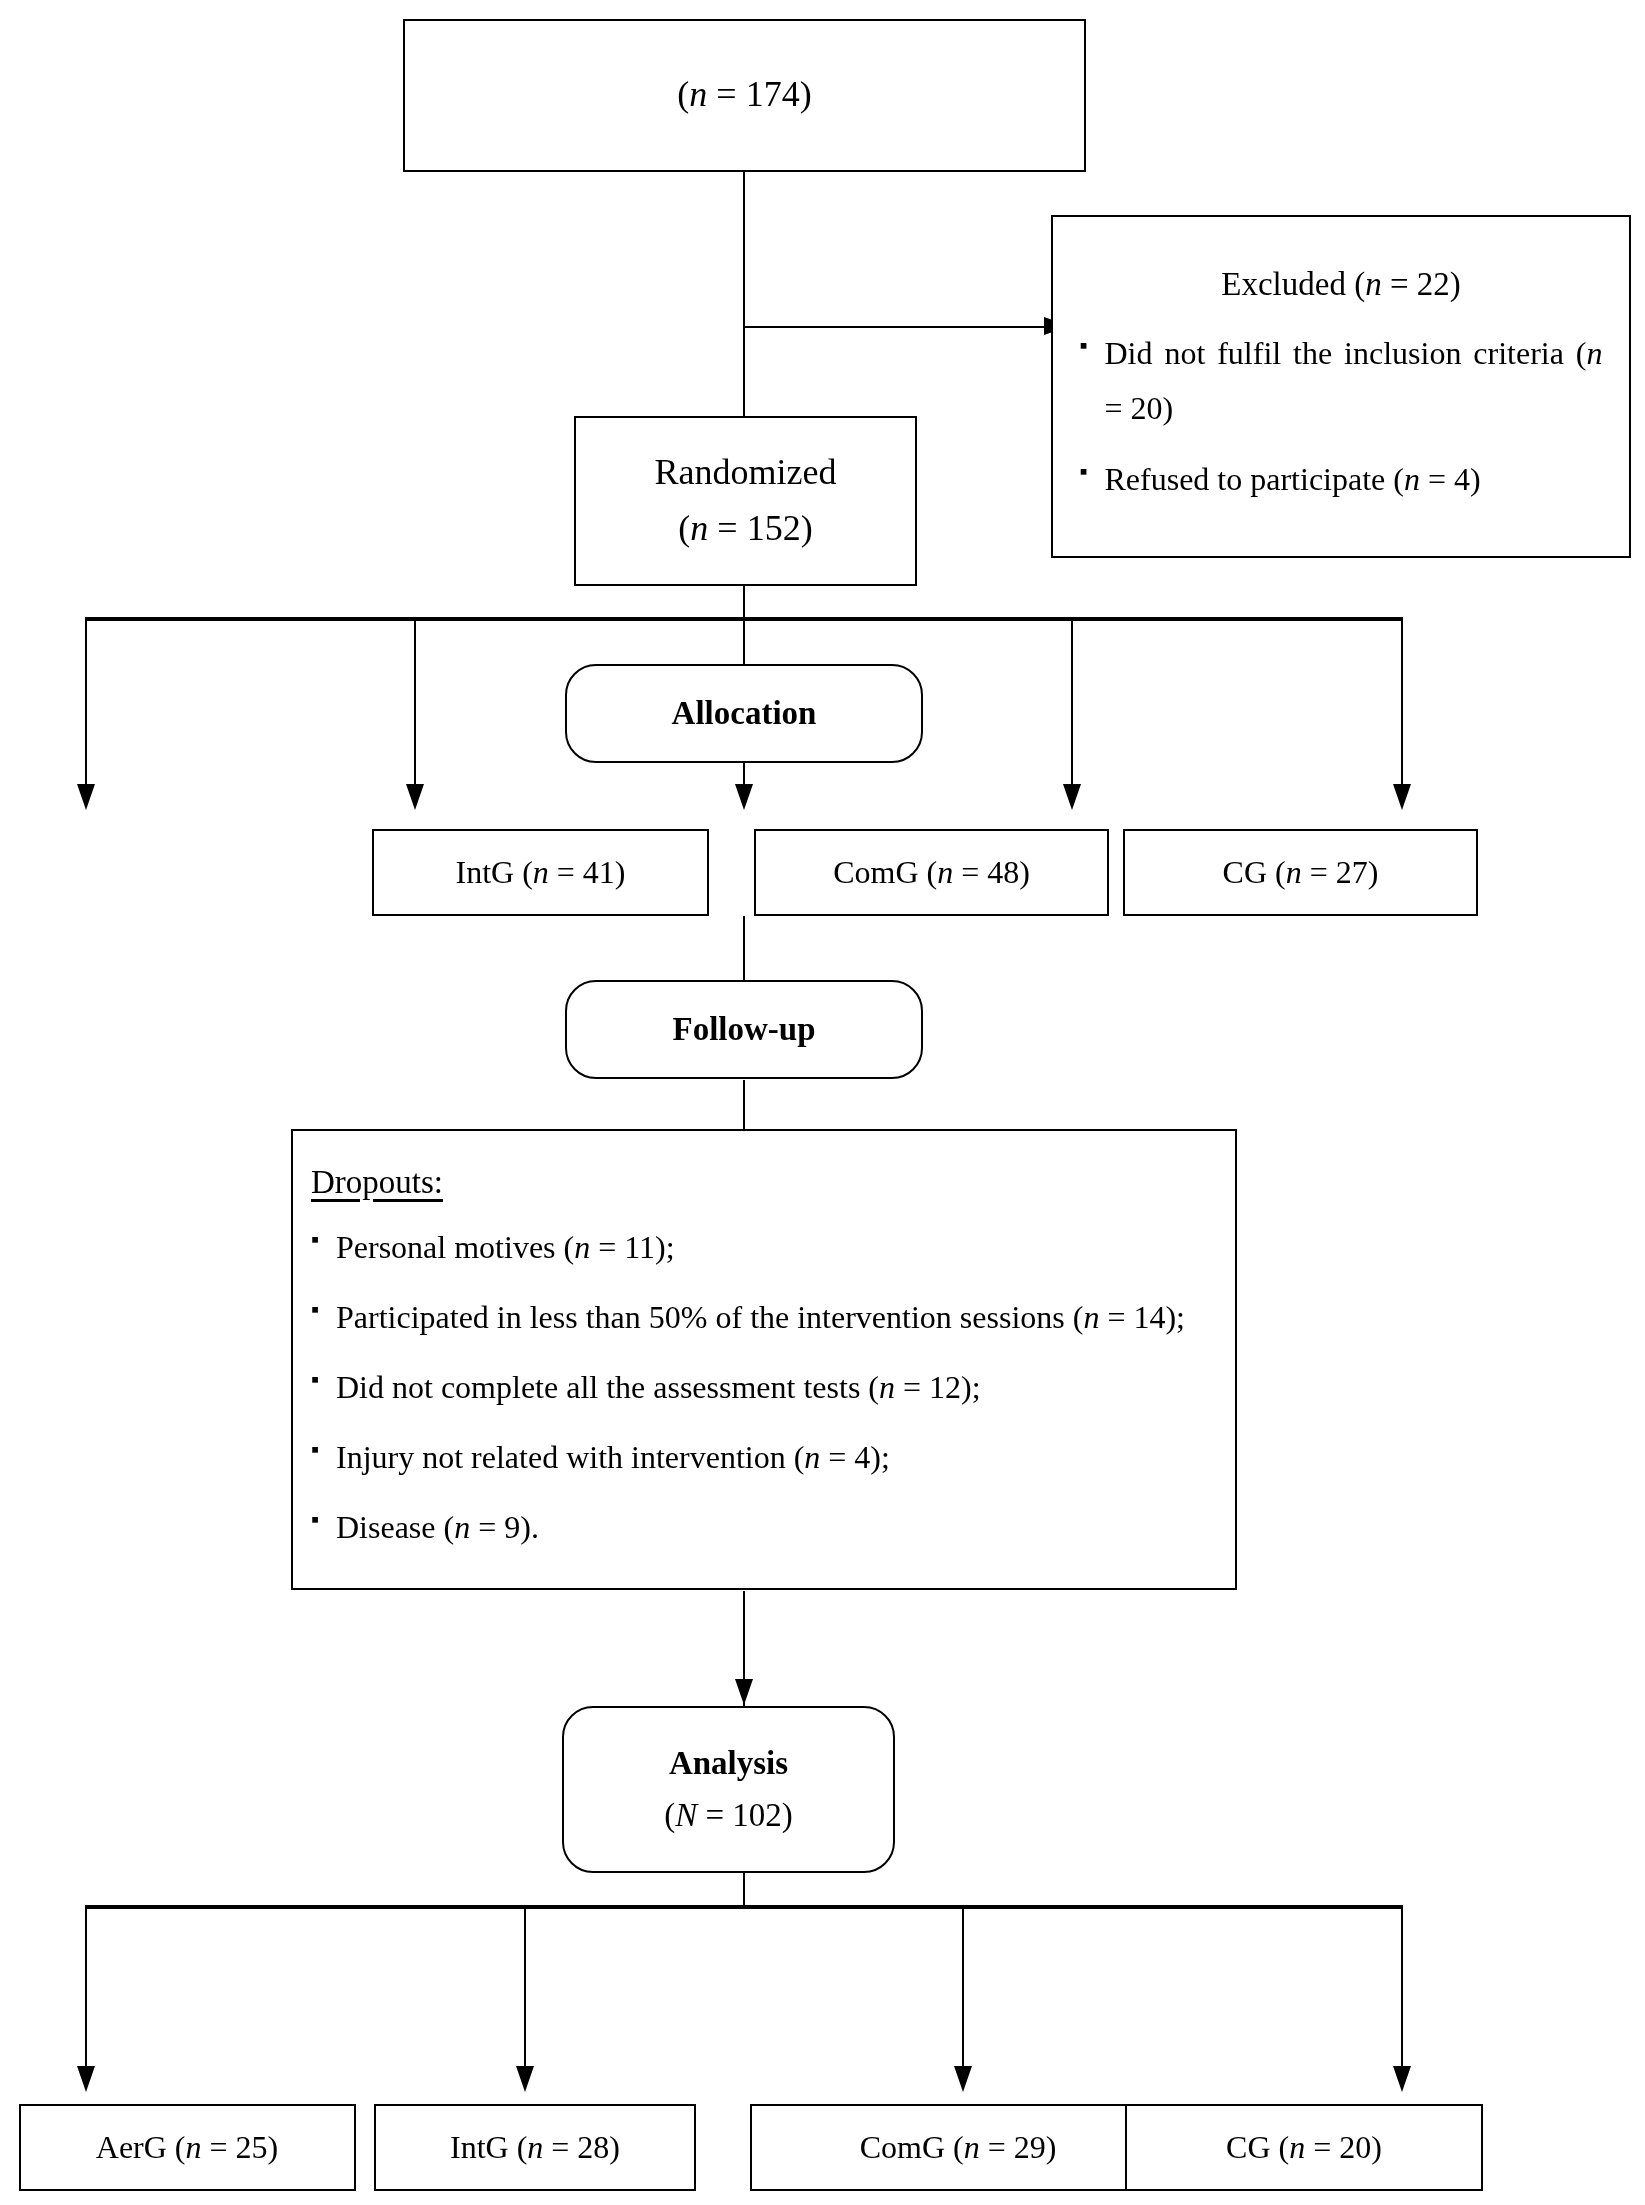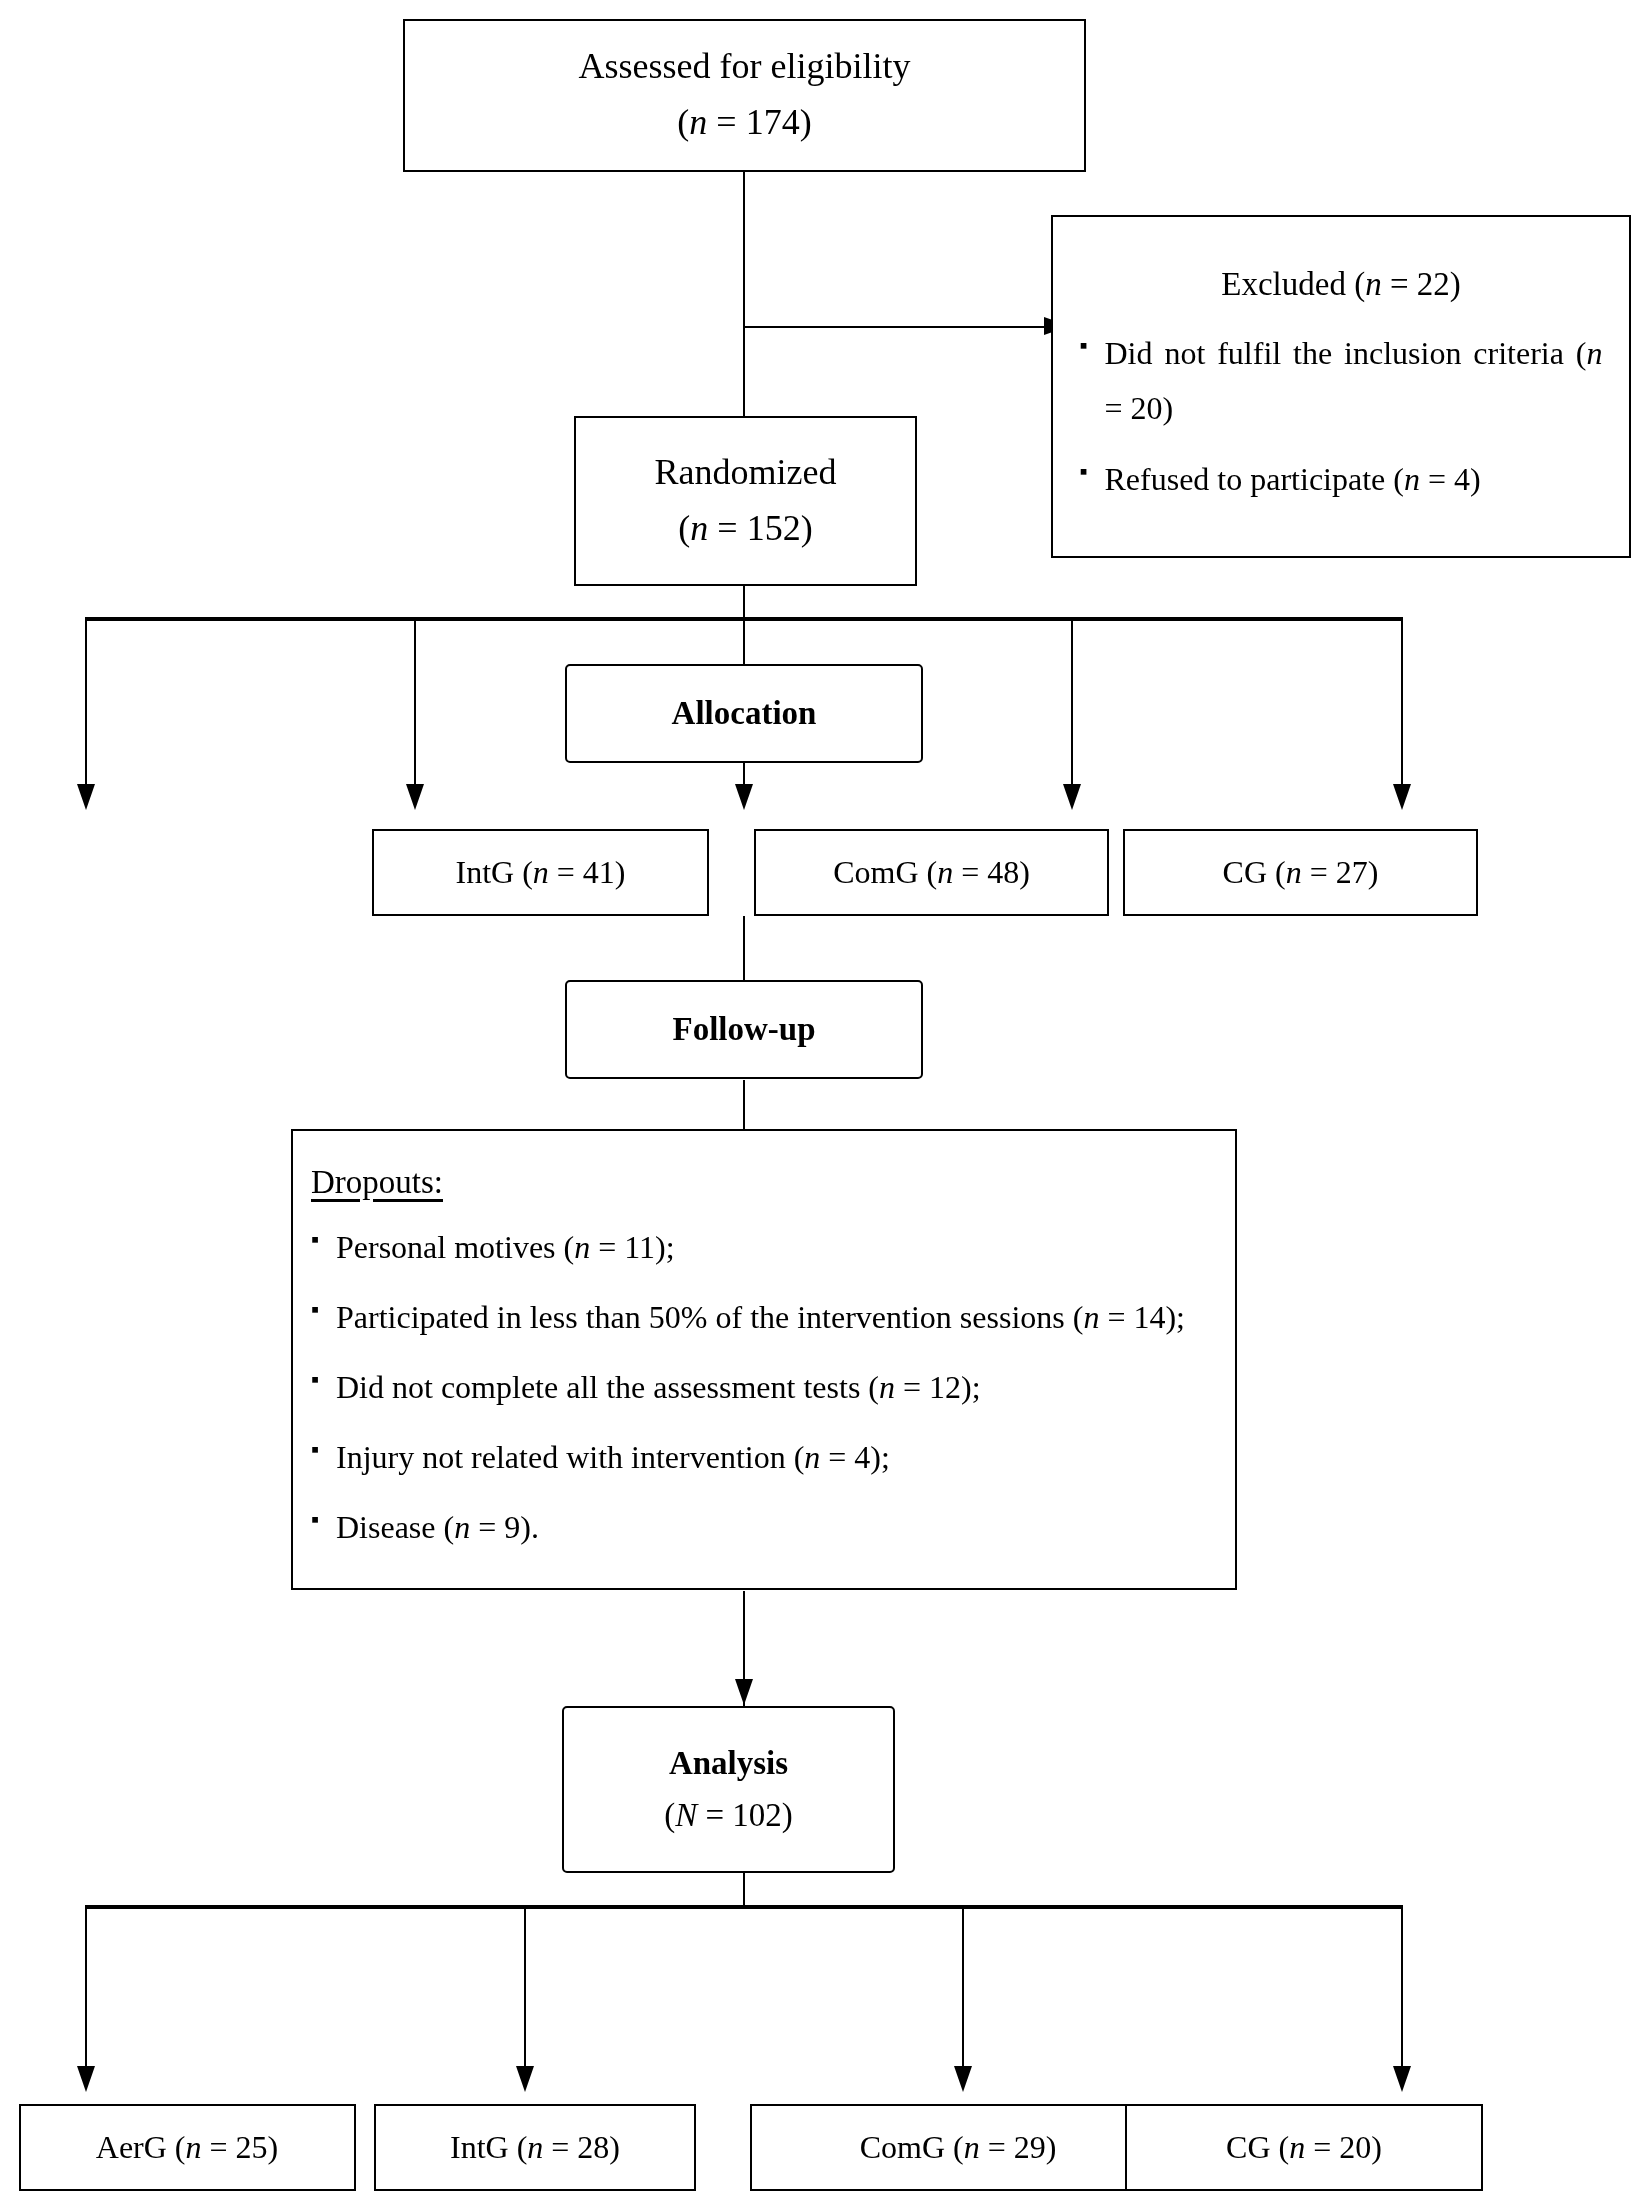--- a/index.html
+++ b/index.html
@@ -23,21 +23,21 @@
     box-sizing: border-box;
     border: 2.3px solid #000000;
     background: #ffffff;
     display: flex;
     flex-direction: column;
     align-items: center;
     justify-content: center;
     text-align: center;
   }
   .node.rounded {
-    border-radius: 5px;
+    border-radius: 31px;
   }
   .node .line {
     display: block;
     white-space: nowrap;
   }
   .ft-xl { font-size: 36px; line-height: 1.55; }
   .ft-lg { font-size: 33px; line-height: 1.55; }
   .ft-md { font-size: 32px; line-height: 1.55; }
   .bold { font-weight: bold; }
   .ital { font-style: italic; }
@@ -110,21 +110,20 @@
     border-bottom: 9.8px solid transparent;
     border-left: 26.5px solid #000000;
   }
 </style>
 </head>
 <body>
 
 <div id="canvas">
 
   <div class="node" style="left:403px; top:18.5px; width:683px; height:153px;">
-    <span class="line ft-xl">Assessed for eligibility</span>
     <span class="line ft-xl"><span>(</span><span class="ital">n</span><span> = 174)</span></span>
   </div>
 
   <div class="vline" style="left:743px; top:171px; width:2.3px; height:245px;"></div>
 
   <div class="hline" style="left:743px; top:326px; width:306px; height:2.3px;"></div>
   <div class="arrow-right" style="left:1044px; top:317px;"></div>
 
   <div class="listbox" style="left:1051px; top:215px; width:580px; height:343px;">
     <div class="lb-title"><span>Excluded (</span><span class="ital">n</span><span> = 22)</span></div>

